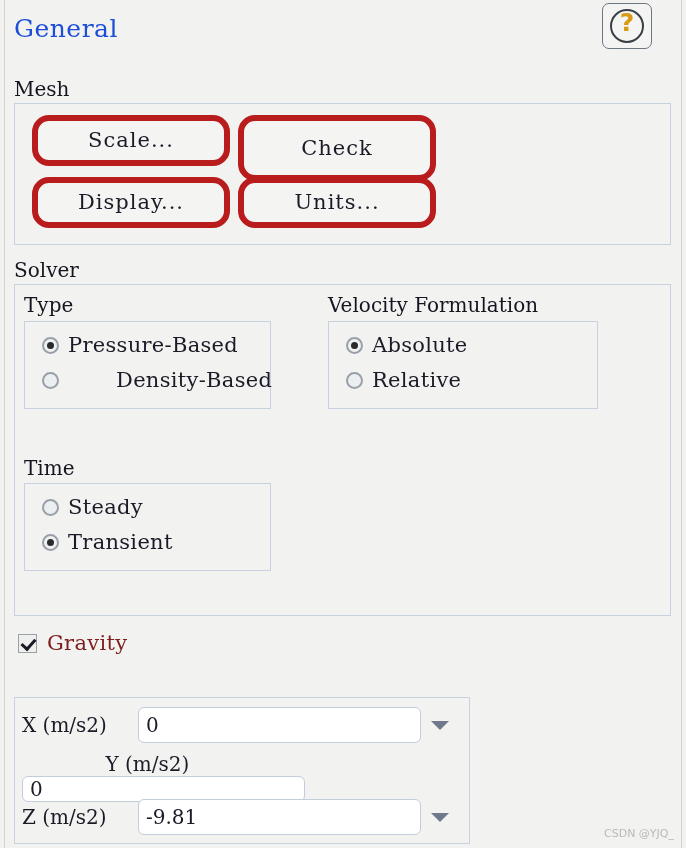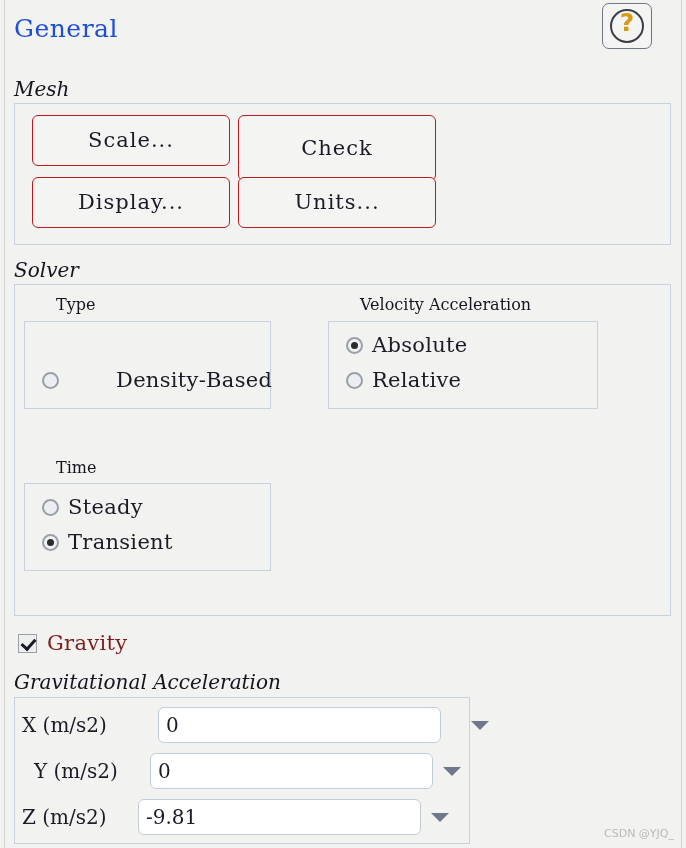--- a/index.html
+++ b/index.html
@@ -78,37 +78,36 @@
     font-family: "DejaVu Sans", sans-serif;
   }
 
   
   .group-label {
     position: absolute;
     font-size: 20px;
     line-height: 24px;
     color: #15151f;
     white-space: nowrap;
-    font-style: italic;
   }
   .group-box {
     position: absolute;
     border: 1px solid #c9d1e0;
     background: #f2f2f1;
     box-sizing: border-box;
   }
 
   
   #mesh-label { left: 14px; top: 77px; }
   #mesh-box { left: 14px; top: 103px; width: 657px; height: 142px; }
 
   .btn {
     position: absolute;
-    border: 1px solid #b91c1c;
-    border-radius: 6px;
+    border: 6px solid #b91c1c;
+    border-radius: 17px;
     background: #f4f4f3;
     box-sizing: border-box;
     font-family: "DejaVu Serif", "Liberation Serif", serif;
     font-size: 21px;
     color: #1b1b27;
     text-align: center;
     line-height: 1;
     padding: 0;
     display: flex;
     align-items: center;
@@ -121,25 +120,24 @@
   #btn-report-quality{ left: 444px; top: 115px; width: 198px; height: 51px; }
   #btn-display       { left: 32px;  top: 177px; width: 198px; height: 51px; }
   #btn-units         { left: 238px; top: 177px; width: 198px; height: 51px; }
 
   
   #solver-label { left: 14px; top: 258px; }
   #solver-box { left: 14px; top: 284px; width: 657px; height: 332px; }
 
   .sub-label {
     position: absolute;
-    font-size: 16px;
+    font-size: 20px;
     line-height: 24px;
     color: #15151f;
     white-space: nowrap;
-    margin-left: 32px;
   }
   #type-label    { left: 24px;  top: 293px; }
   #type-box      { left: 24px;  top: 321px; width: 247px; height: 88px; }
   #velform-label { left: 328px; top: 293px; }
   #velform-box   { left: 328px; top: 321px; width: 270px; height: 88px; }
   #time-label    { left: 24px;  top: 456px; }
   #time-box      { left: 24px;  top: 483px; width: 247px; height: 88px; }
 
   .radio-row {
     position: absolute;
@@ -221,22 +219,22 @@
 
   #grav-accel-label { left: 14px; top: 670px; }
   #grav-accel-box { left: 14px; top: 697px; width: 456px; height: 147px; }
 
   .field-row {
     position: absolute;
     display: flex;
     align-items: center;
     height: 38px;
   }
-  #row-x { left: 22px; top: 706px; gap: 20px; }
-  #row-y { left: 34px; top: 752px; }
+  #row-x { left: 22px; top: 706px; }
+  #row-y { left: 22px; top: 752px; flex-direction: column; }
   #row-z { left: 22px; top: 798px; }
 
   .field-label {
     width: 116px;
     font-size: 20px;
     line-height: 24px;
     color: #1b1b27;
     white-space: nowrap;
     flex: 0 0 auto;
   }
@@ -307,26 +305,30 @@
   <button class="btn" id="btn-check">Check</button>
   <button class="btn" id="btn-units">Units...</button>
   <button class="btn" id="btn-display">Display...</button>
 
   <div class="group-label" id="solver-label">Solver</div>
   <div class="group-box" id="solver-box"></div>
 
   <div class="sub-label" id="type-label">Type</div>
   <div class="group-box" id="type-box"></div>
 
+  <div class="radio-row" id="radio-pressure-based">
+    <span class="radio checked"></span>
+    <span class="radio-label">Pressure-Based</span>
+  </div>
   <div class="radio-row" id="radio-density-based">
     <span class="radio"></span>
     <span class="radio-label">Density-Based</span>
   </div>
 
-  <div class="sub-label" id="velform-label">Velocity Acceleration</div>
+  <div class="sub-label" id="velform-label">Velocity Formulation</div>
   <div class="group-box" id="velform-box"></div>
 
   <div class="radio-row" id="radio-absolute">
     <span class="radio checked"></span>
     <span class="radio-label">Absolute</span>
   </div>
   <div class="radio-row" id="radio-relative">
     <span class="radio"></span>
     <span class="radio-label">Relative</span>
   </div>
@@ -341,21 +343,20 @@
   <div class="radio-row" id="radio-transient">
     <span class="radio checked"></span>
     <span class="radio-label">Transient</span>
   </div>
 
   <div id="gravity-row">
     <span class="checkbox checked"></span>
     <span id="gravity-label">Gravity</span>
   </div>
 
-  <div class="group-label" id="grav-accel-label">Gravitational Acceleration</div>
   <div class="group-box" id="grav-accel-box"></div>
 
   <div class="field-row" id="row-x">
     <span class="field-label">X (m/s2)</span>
     <input class="text-input" type="text" value="0" style="">
     <button class="drop-arrow"></button>
   </div>
   <div class="field-row" id="row-y">
     <span class="field-label">Y (m/s2)</span>
     <input class="text-input" type="text" value="0" style="">

